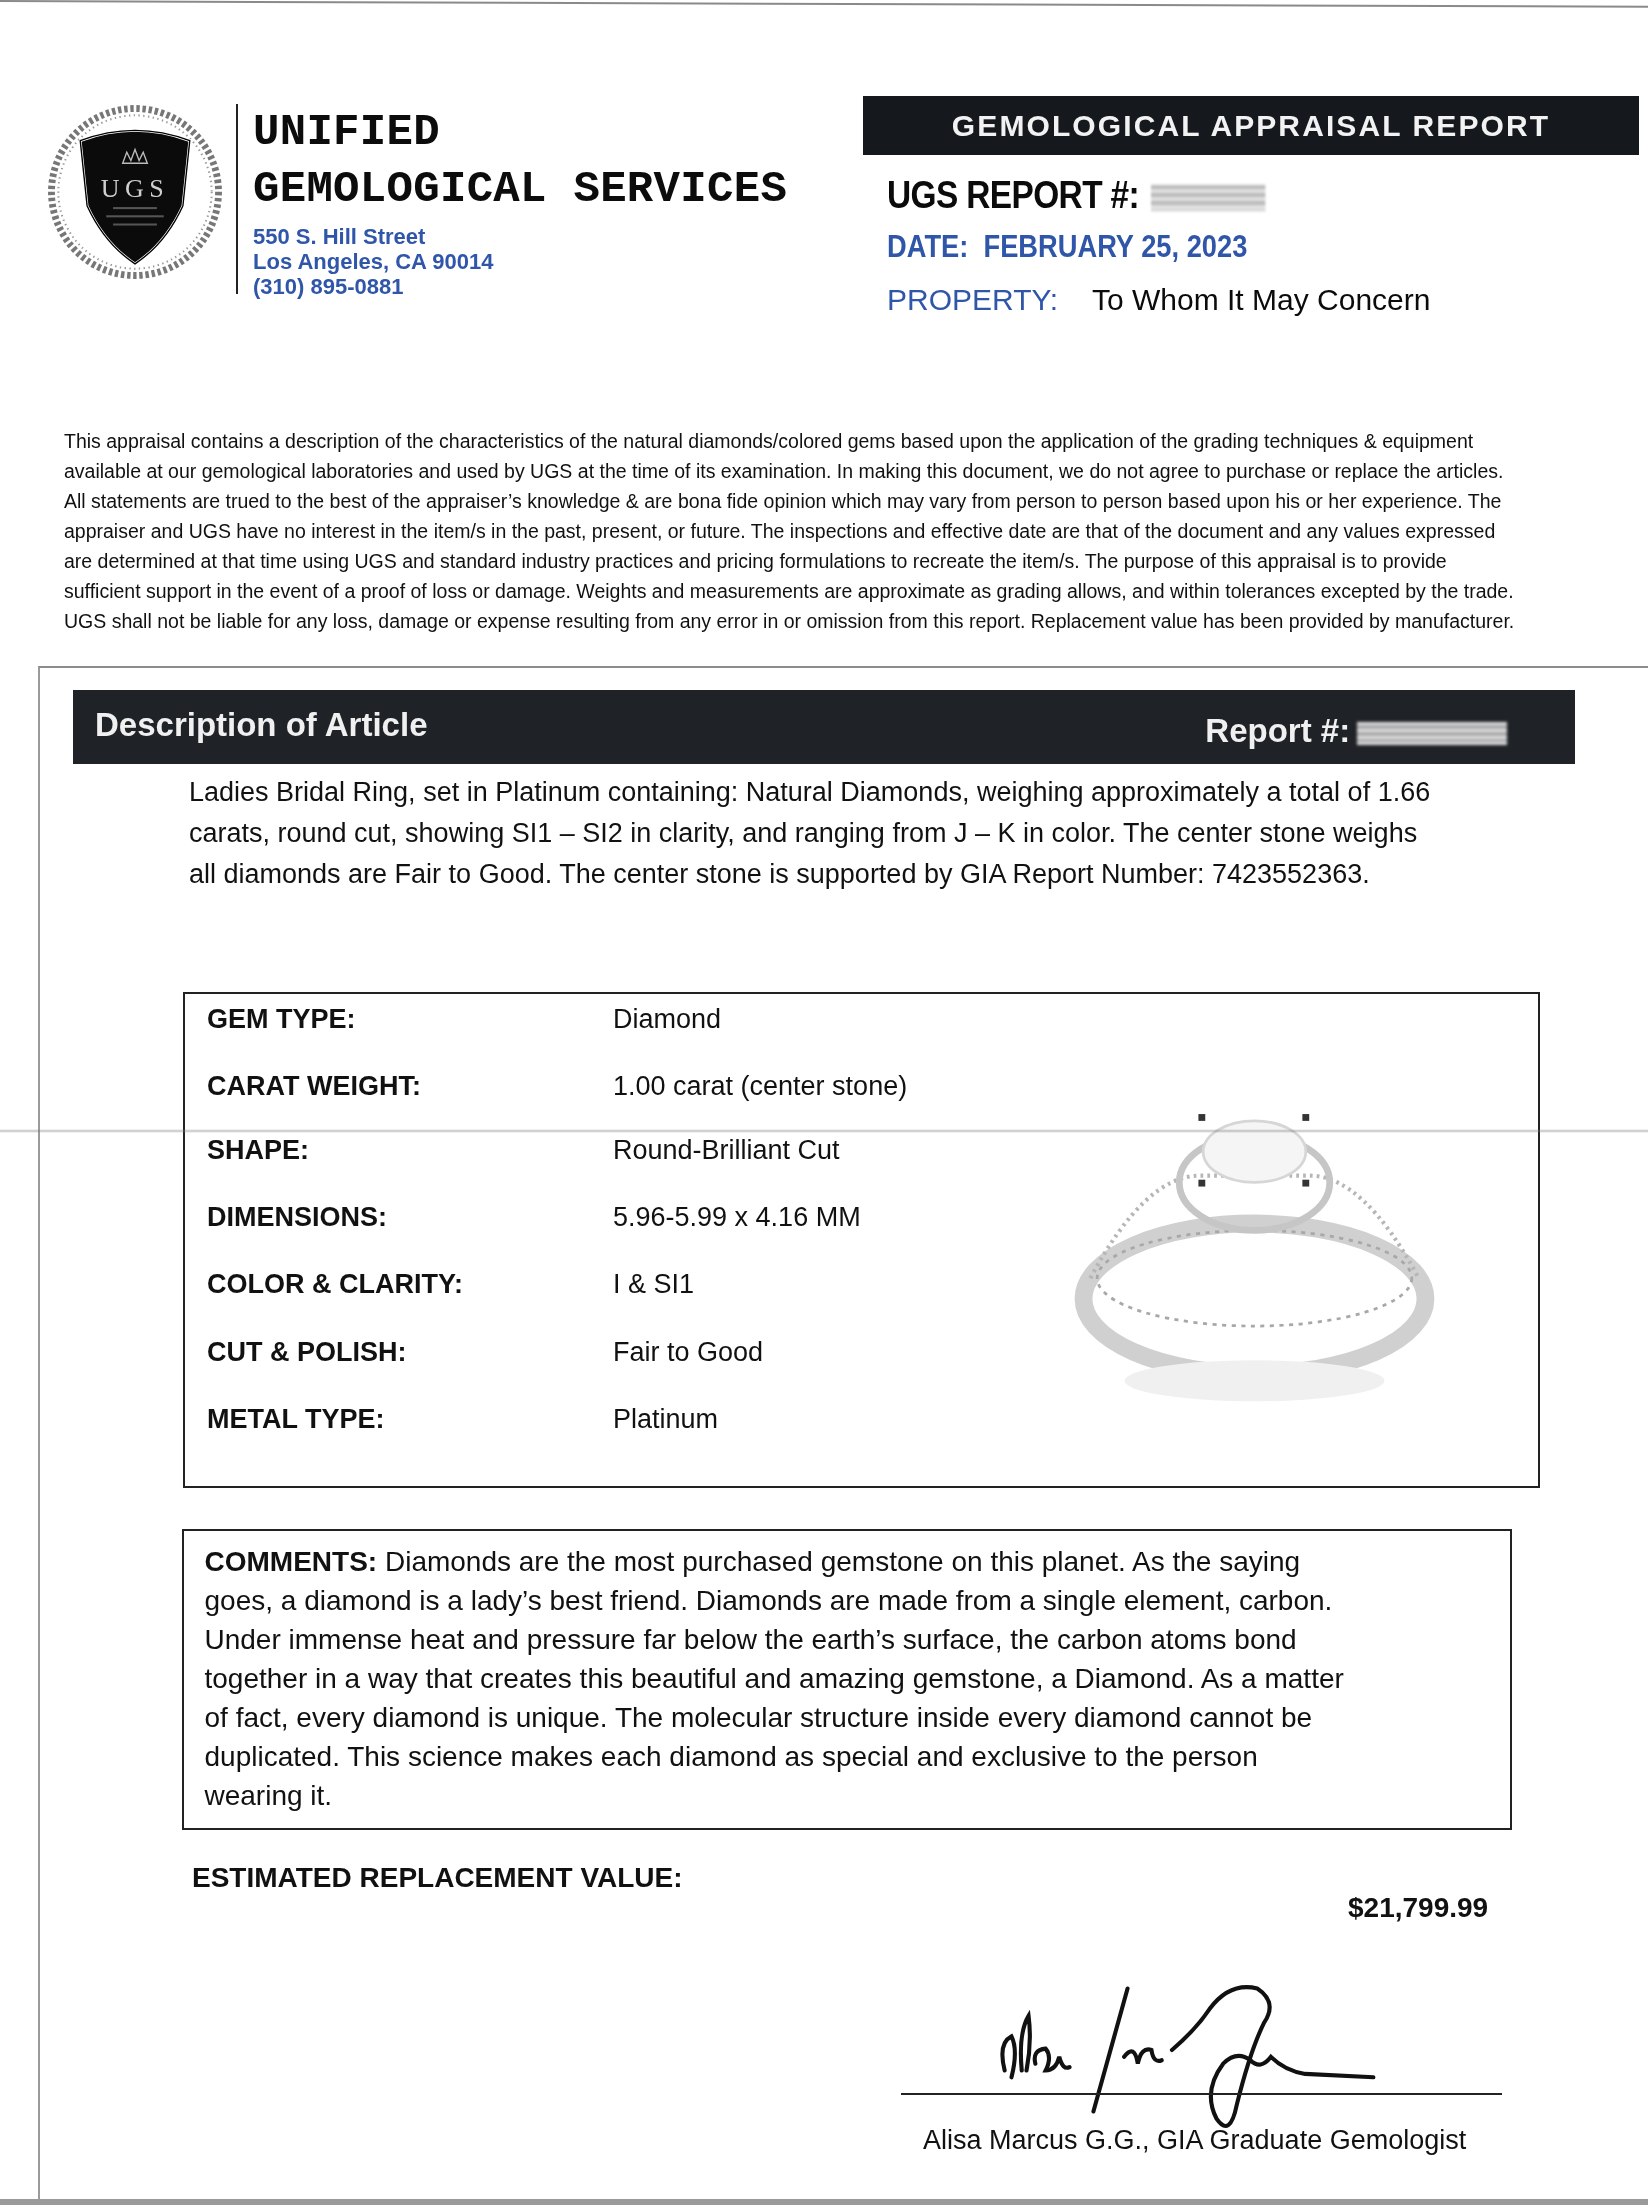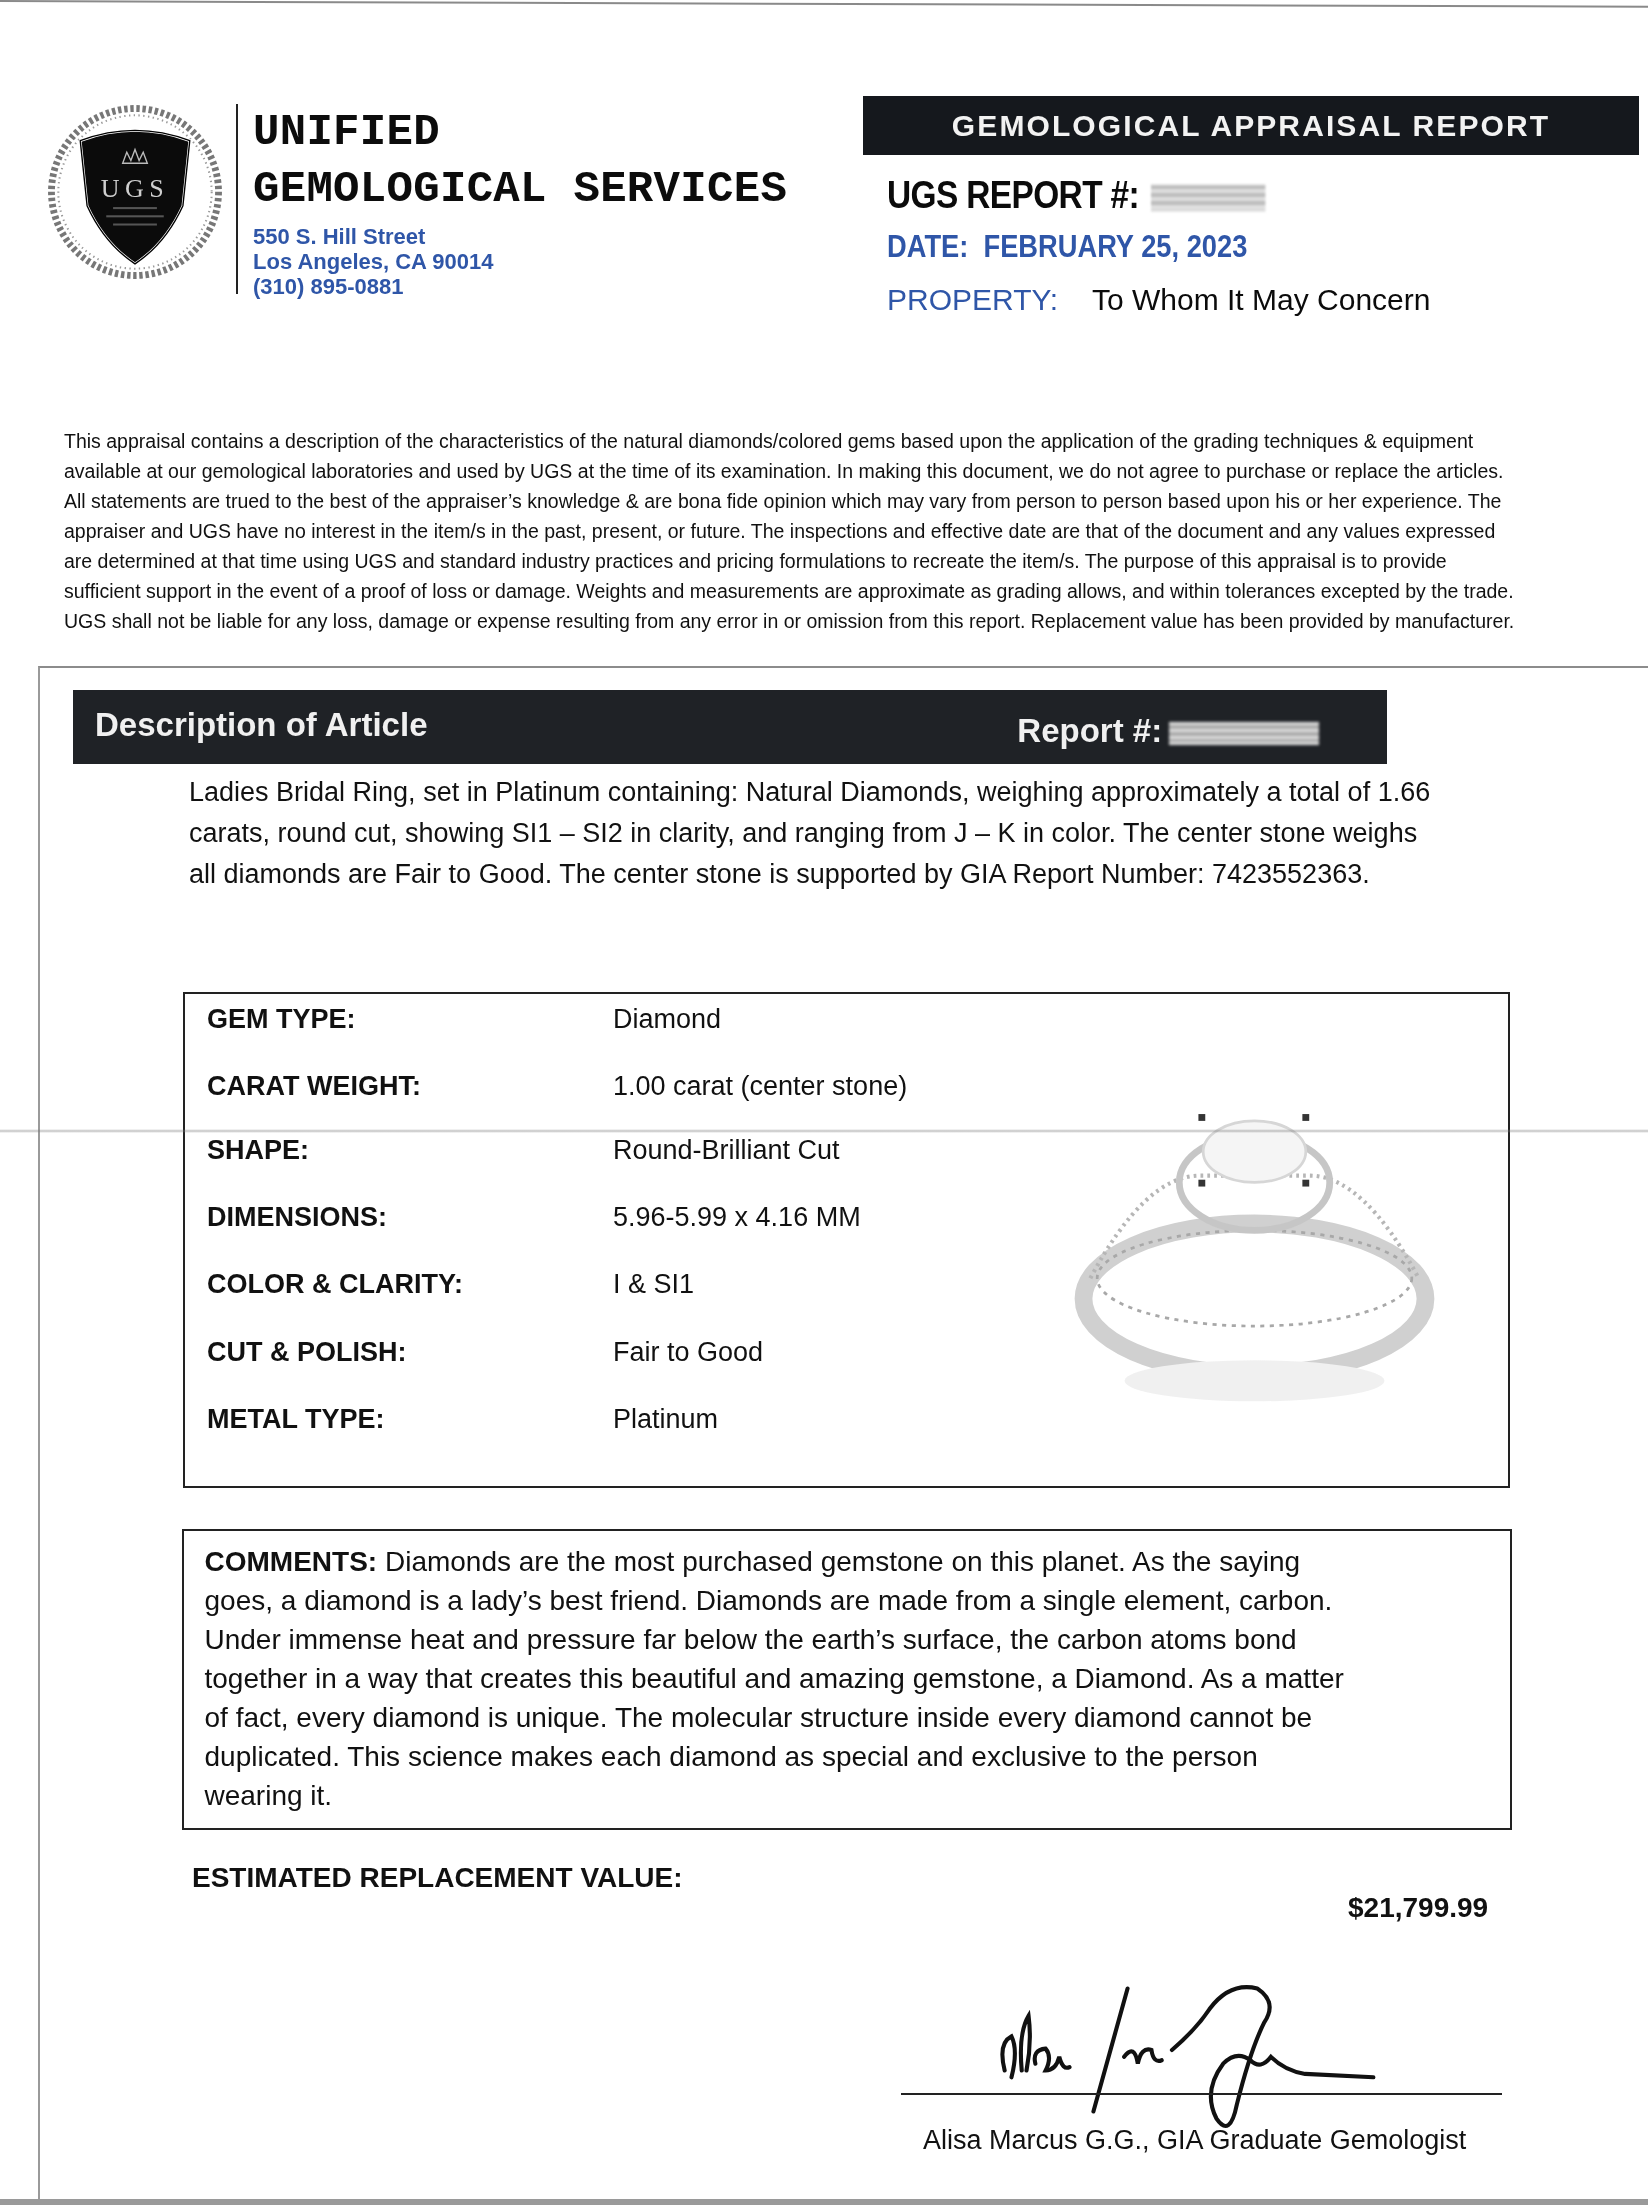--- a/index.html
+++ b/index.html
@@ -25,31 +25,31 @@
   .prop-line { position: absolute; left: 887px; top: 283px; font-size: 30px; font-weight: normal; }
   .prop-label { color: #2f56a8; display: inline-block; width: 205px; }
   .prop-value { color: #0b0b0b; }
 
   
   .disclaimer { position: absolute; left: 64px; top: 426px; width: 1572px; font-size: 19.5px; line-height: 30px; color: #111; }
   .disclaimer div { white-space: nowrap; }
 
   
   .frame { position: absolute; left: 38px; top: 666px; width: 1616px; height: 1544px; border-top: 2.7px solid #8c8c8c; border-left: 2.1px solid #9a9a9a; border-right: 2.1px solid #bbb; }
-  .desc-bar { position: absolute; left: 73px; top: 690px; width: 1314px; height: 74px; background: #1f2226;
+  .desc-bar { position: absolute; left: 73px; top: 690px; width: 1502px; height: 74px; background: #1f2226;
               color: #f0f0f0; font-weight: bold; }
   .desc-title { position: absolute; left: 22px; top: 16.4px; font-size: 33px; }
   .desc-report { position: absolute; right: 68px; top: 22px; font-size: 33px; }
   .desc-report .redact { width: 150px; height: 23px; margin-left: 6.8px; background: repeating-linear-gradient(180deg,#ddd 0 3.4px,#aaa 3.4px 6.8px); }
 
   .desc-text { position: absolute; left: 189px; top: 772px; width: 1339px; font-size: 27px; line-height: 41px; color: #111; }
   .desc-text div { white-space: nowrap; }
 
   
-  .spec-box { position: absolute; left: 183px; top: 992px; width: 1323px; height: 492px; border: 2.1px solid #222; }
+  .spec-box { position: absolute; left: 183px; top: 992px; width: 1323px; height: 492px; border: 2.1px solid #222; padding-left: 30px; }
   .spec-row { position: absolute; left: 22px; height: 41px; font-size: 27px; }
   .spec-label { position: absolute; left: 0; font-weight: bold; white-space: nowrap; }
   .spec-value { position: absolute; left: 406px; white-space: nowrap; }
   .ring { position: absolute; left: 1063px; top: 1073px; width: 383px; height: 342px; opacity: 0.85; }
   .fold { position: absolute; left: 0; top: 1129px; width: 1649px; height: 4.1px;
           background: linear-gradient(180deg, rgba(0,0,0,0), rgba(120,120,120,0.45), rgba(0,0,0,0)); }
 
   
   .comments-box { position: absolute; left: 182px; top: 1529px; width: 1326px; height: 297px; border: 2.1px solid #222; }
   .comments-text { position: absolute; left: 20.5px; top: 11px; font-size: 28px; line-height: 39px; color: #111; }

